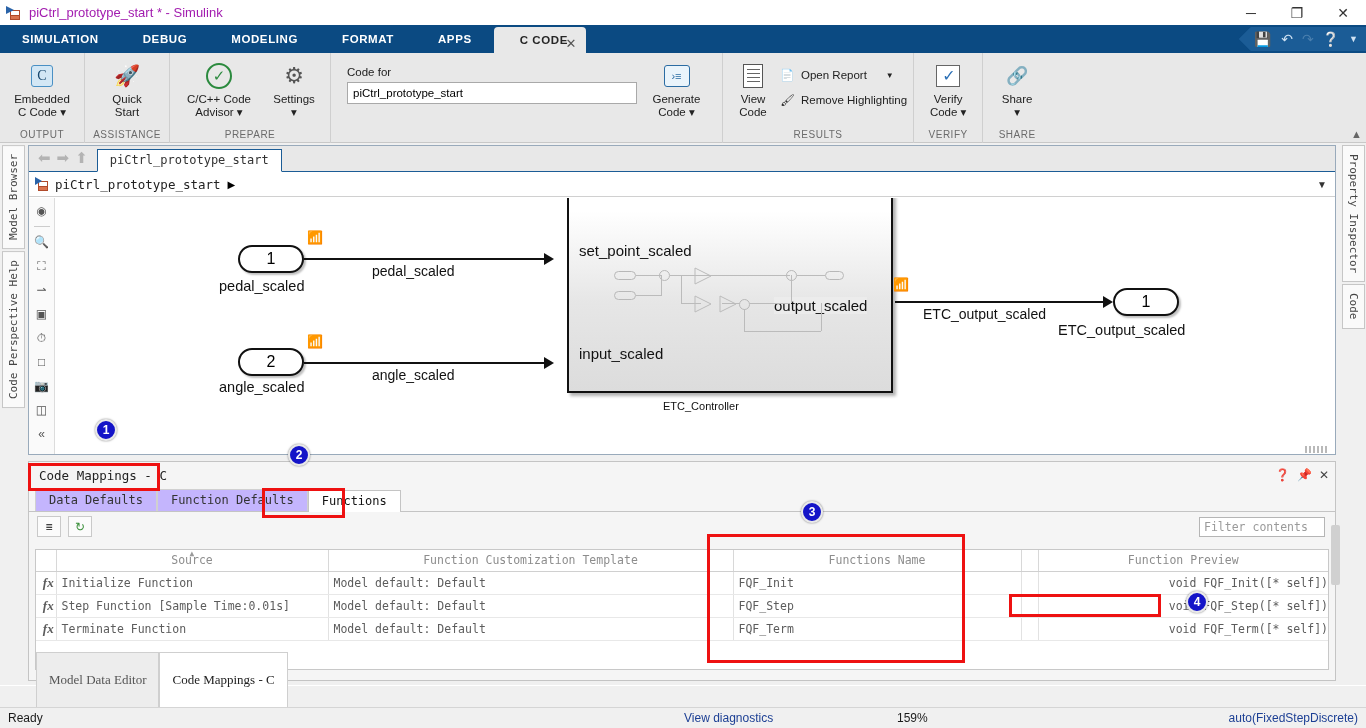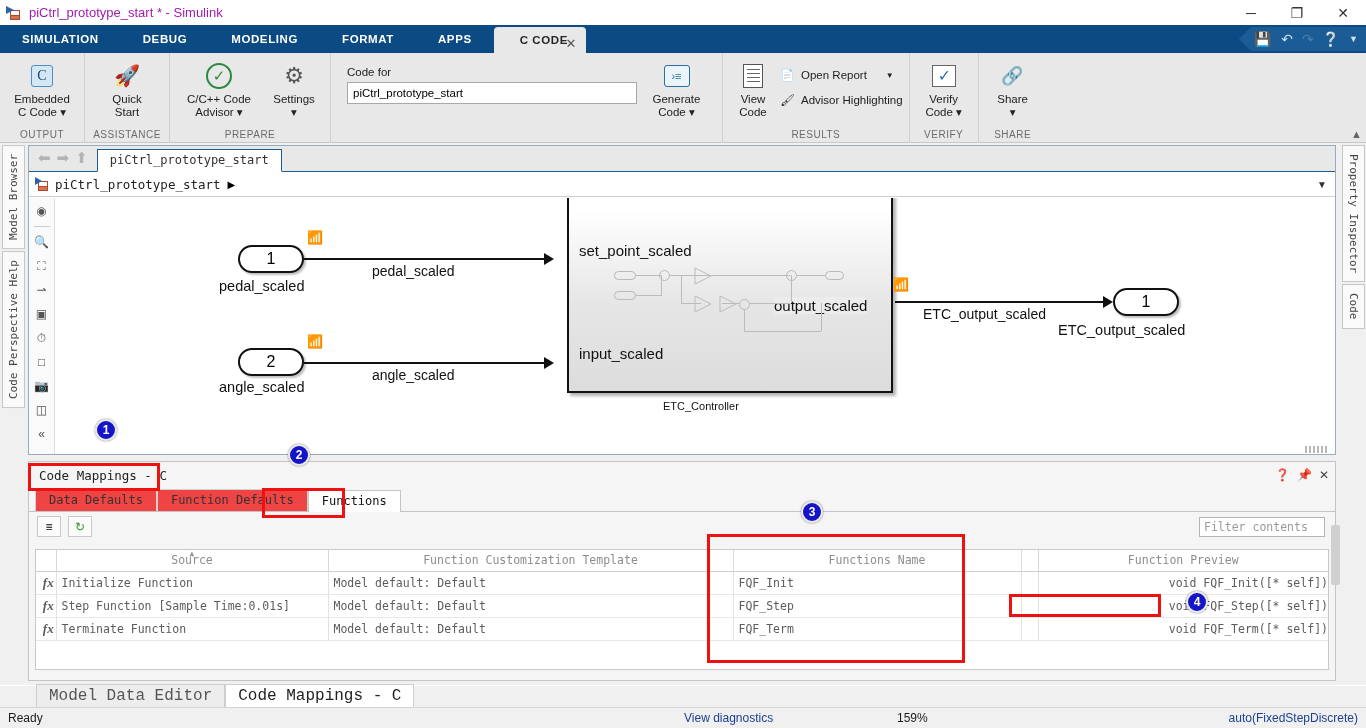--- a/index.html
+++ b/index.html
@@ -123,21 +123,21 @@
 
   
   #cmpanel { position:absolute; left:28px; top:318px; width:1308px; height:220px; background:#f5f5f5;
       border:1px solid #c4c4c4; }
   #cmheader { height:26px; background:#f5f5f5; display:flex; align-items:center; position:relative;}
   #cmtitle { font-family:"DejaVu Sans Mono","Liberation Mono",monospace; font-size:12.5px;
       color:#222; padding-left:10px;}
   #cmheader .hbtns { position:absolute; right:6px; display:flex; gap:7px; align-items:center; color:#444; font-size:12px;}
   #cmtabs { height:24px; display:flex; align-items:flex-end; padding-left:6px; border-bottom:1px solid #c4c4c4;}
   #cmtabs .ctab { font-family:"DejaVu Sans Mono","Liberation Mono",monospace; font-size:12px;
-      padding:3px 13px 4px 13px; border:1px solid #d0d0d0; border-bottom:none; background:#ef4444; color:#333;}
+      padding:3px 13px 4px 13px; border:1px solid #d0d0d0; border-bottom:none; background:#c4b5fd; color:#333;}
   #cmtabs .ctab.sel { background:#fff; color:#111; position:relative; top:1px; border-color:#c4c4c4;}
   #cmtoolbar { height:29px; background:#f5f5f5; display:flex; align-items:center; padding:0 8px; position:relative;}
   .tbtn { width:24px;height:21px;border:1px solid #c9c9c9;background:#fbfbfb;display:flex;
       align-items:center;justify-content:center;margin-right:7px;font-size:12px;}
   #filterbox { position:absolute; right:10px; width:126px; height:20px; border:1px solid #b5b5b5;
       background:#fff; font-size:11.5px; padding:0 4px; color:#9a9a9a;
       font-family:"DejaVu Sans Mono","Liberation Mono",monospace; line-height:19px;}
 
   #cmtable { position:absolute; left:6px; top:87px; right:6px; bottom:10px; background:#fff;
       border:1px solid #c8c8c8; }
@@ -148,22 +148,22 @@
   table.grid th .sortmark { position:absolute; left:50%; top:-1px; transform:translateX(-50%); font-size:8px; color:#999;}
   table.grid td { height:23px; border-right:1px solid #e2e2e2; border-bottom:1px solid #e8e8e8;
       color:#5c5c5c; padding-left:5px; white-space:nowrap; overflow:hidden;}
   td.fxcell { width:20px; padding:0; text-align:center; color:#111; font-weight:bold; font-style:italic;
       font-family:"Liberation Serif",serif; font-size:13px;}
   td.preview { color:#3b3bc4;text-align:right; }
 
   
   #bottomtabs { position:absolute; left:0; top:686px; width:1366px; height:22px; background:#f0f0f0;
       display:flex; align-items:flex-end; padding-left:36px; border-bottom:1px solid #d5d5d5;}
-  #bottomtabs .btab { font-family:Liberation Mono, monospace; font-size:16px;
-      padding:2px 12px; border:1px solid #cfcfcf; background:#ededed; color:#555; border-bottom:none;}
+  #bottomtabs .btab { font-family:Liberation Serif, serif; font-size:13px;
+      padding:19px 12px; border:1px solid #cfcfcf; background:#ededed; color:#555; border-bottom:none;}
   #bottomtabs .btab.sel { background:#fff; color:#222; }
   #statusbar { position:absolute; left:0; top:708px; width:1366px; height:20px; background:#f0f0f0;
       display:flex; align-items:center; font-size:12px; color:#1a1a1a;}
   #statusbar .s-ready { padding-left:8px; }
   #statusbar .s-diag { position:absolute; left:684px; color:#1c3f94; }
   #statusbar .s-zoom { position:absolute; left:897px; }
   #statusbar .s-solver { position:absolute; right:8px; color:#1c3f94; }
 
   
   .redbox { position:absolute; border:3px solid #ee1111; pointer-events:none; }
@@ -276,21 +276,21 @@
         <div class="lbl">View<br>Code</div>
       </div>
       <div style="display:flex;flex-direction:column;padding-top:6px;gap:3px;">
         <div class="smallrow">
           <span class="sic">📄</span>
           <span>Open Report</span>
           <span style="font-size:8px;margin-left:14px;">▼</span>
         </div>
         <div class="smallrow">
           <span class="sic">🖌</span>
-          <span>Advisor Highlighting</span>
+          <span>Remove Highlighting</span>
         </div>
       </div>
     </div>
     <div class="rglabel">RESULTS</div>
   </div>
 
   <div class="rgroup">
     <div class="rgitems">
       <div class="bigbtn" style="width:56px">
         <div class="icon32">

